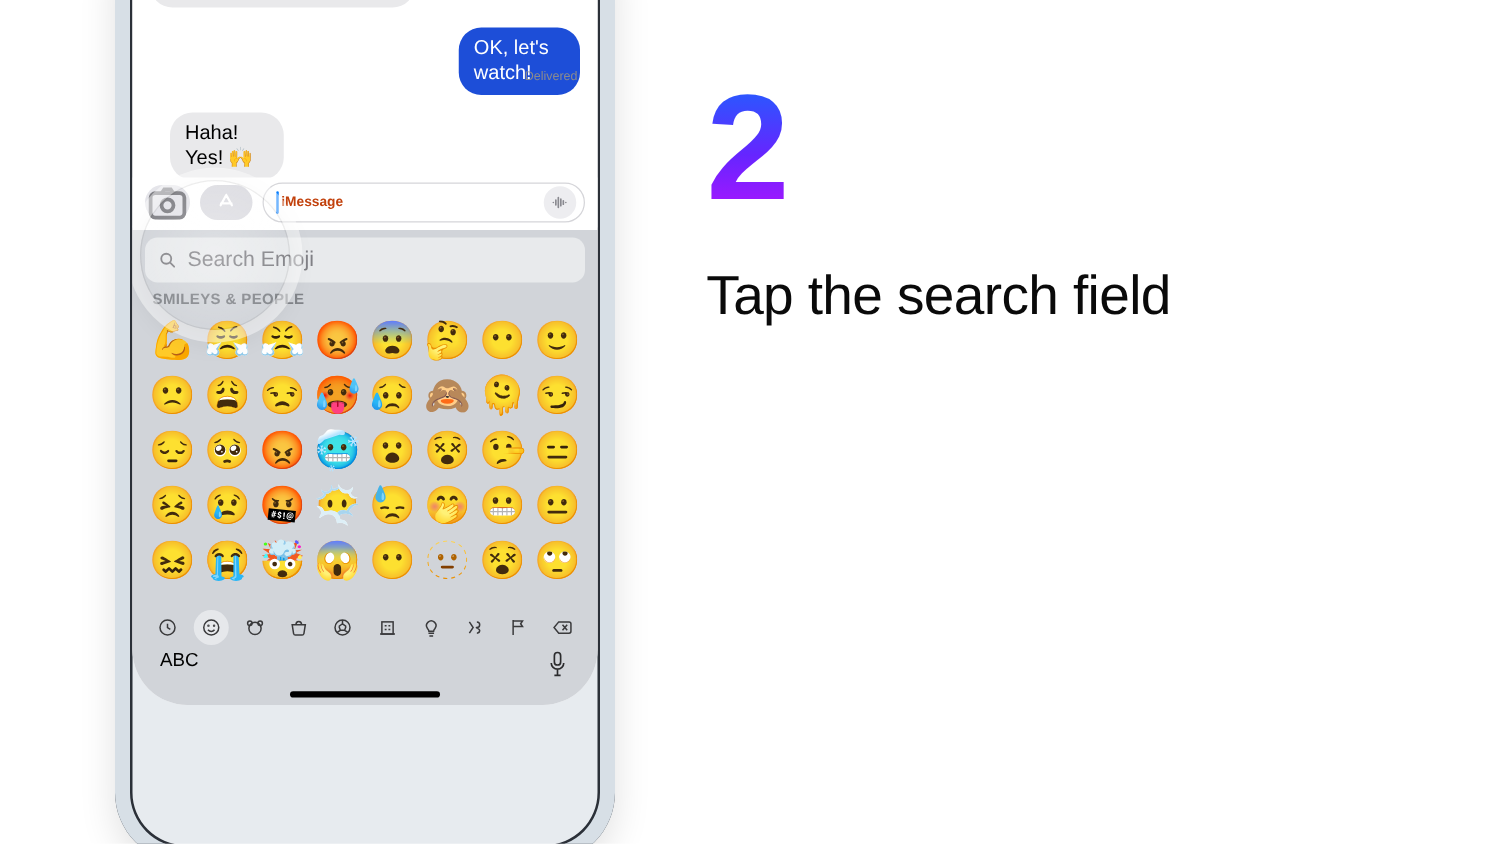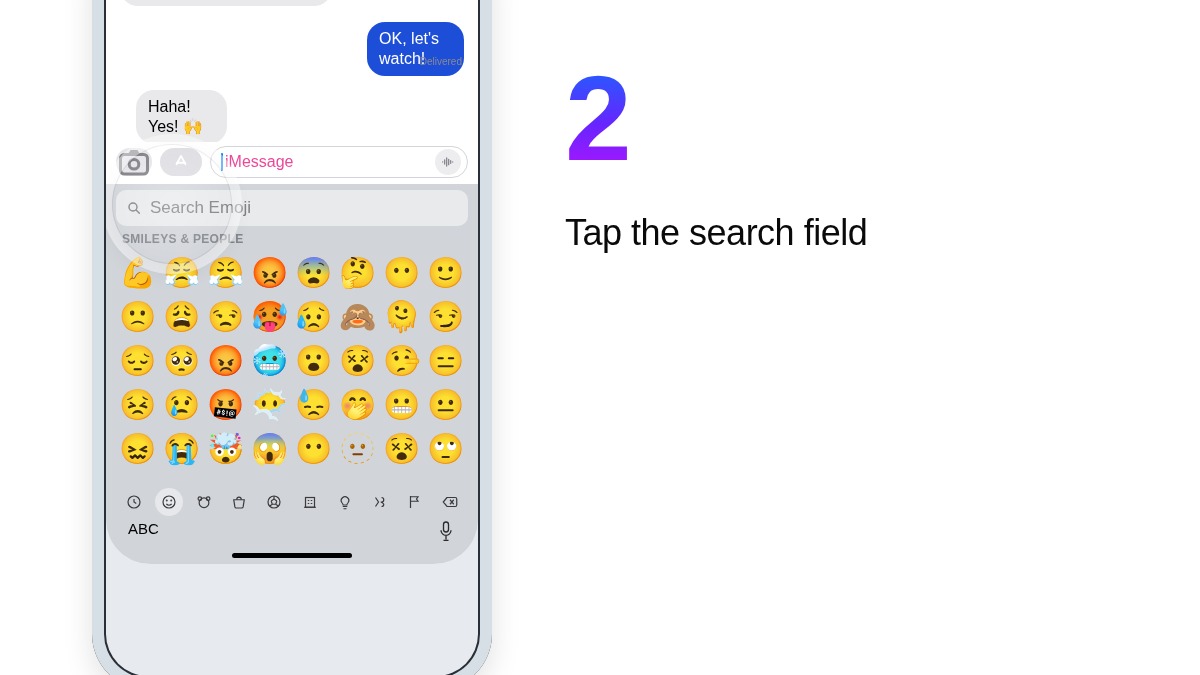--- a/index.html
+++ b/index.html
@@ -35,21 +35,21 @@
   .delivered { position: absolute; right: 16px; top: 112px; font-size: 10px; font-weight: 400; color: #8a8a8e; }
   .rcv2 { left: 14px; top: 146px; padding-left: 16px; }
 
   
   .input-row { position: absolute; left: 0; right: 0; top: 198px; height: 40px; display: flex; align-items: center; padding: 0 10px; gap: 8px; background:#fff; }
   .pill-btn { width: 36px; height: 28px; border-radius: 14px; background: #e5e5ea; display:flex; align-items:center; justify-content:center; color:#7c7c80;}
   .appstore-btn { width: 42px; height: 28px; border-radius: 14px; background: #dedee3; display:flex;align-items:center;justify-content:center;}
   .appstore-btn svg { width:18px; height:18px; }
   .msgfield { flex:1; height: 32px; border: 1px solid #d5d5d9; border-radius: 16px; display:flex; align-items:center; padding: 0 6px 0 10px; color:#c0c0c4; position:relative;}
   .caret { width:2px; height:18px; background:#067eff; border-radius:1px; margin-right:2px;}
-  .msgfield .ph { font-size:16px; color:#ec4899; }
+  .msgfield .ph { font-size:11px; color:#c2410c;font-weight:bold; }
   .mic-circle { width:26px; height:26px; border-radius:13px; background:#ededf0; margin-left:auto; display:flex;align-items:center;justify-content:center;}
   .mic-circle svg{width:16px;height:16px;}
 
   
   .kbd { position:absolute; left:0; right:0; top:240px; bottom:0; background:#d1d4d9; }
   .searchbar { margin: 6px 10px 6px; height: 36px; border-radius: 10px; background:#e8eaec; display:flex; align-items:center; padding: 0 10px; color:#808085; font-size:17px;}
   .searchbar svg { width:16px;height:16px; margin-right:8px; }
   .sectlabel { padding: 0 16px; font-size: 12px; font-weight: 700; letter-spacing: .3px; color:#82858a; }
   .grid { padding: 4px 10px 0; display:grid; grid-template-columns: repeat(8,1fr); grid-auto-rows: 44px; }
   .cell { display:flex; align-items:center; justify-content:center; font-size:30px; }
@@ -72,21 +72,21 @@
     box-shadow: 0 0 0 10px rgba(255,255,255,.45), 0 8px 22px rgba(0,0,0,.08);
     background: radial-gradient(circle at 50% 50%, rgba(255,255,255,.28), rgba(255,255,255,.05) 70%, rgba(255,255,255,0));
     pointer-events:none;
   }
 
   
   .panel { position:absolute; left:565px; top:0; right:0; bottom:0; padding-top:58px; }
   .stepnum { font-size:120px; font-weight:700; line-height:1; letter-spacing:-3px;
     background: linear-gradient(180deg,#1867ff 0%, #6625ff 55%, #b413ff 100%);
     -webkit-background-clip:text; background-clip:text; color:transparent;}
-  .steptext { margin-top:34px; font-size:36px; font-weight:400; letter-spacing:-.5px; color:#0a0a0a; }
+  .steptext { margin-top:34px; font-size:44px; font-weight:400; letter-spacing:-.5px; color:#0a0a0a; }
 </style>
 </head>
 <body>
 
 <div class="stage">
 
   <div class="phone">
     <div class="screen">
 
       <div class="conv">

